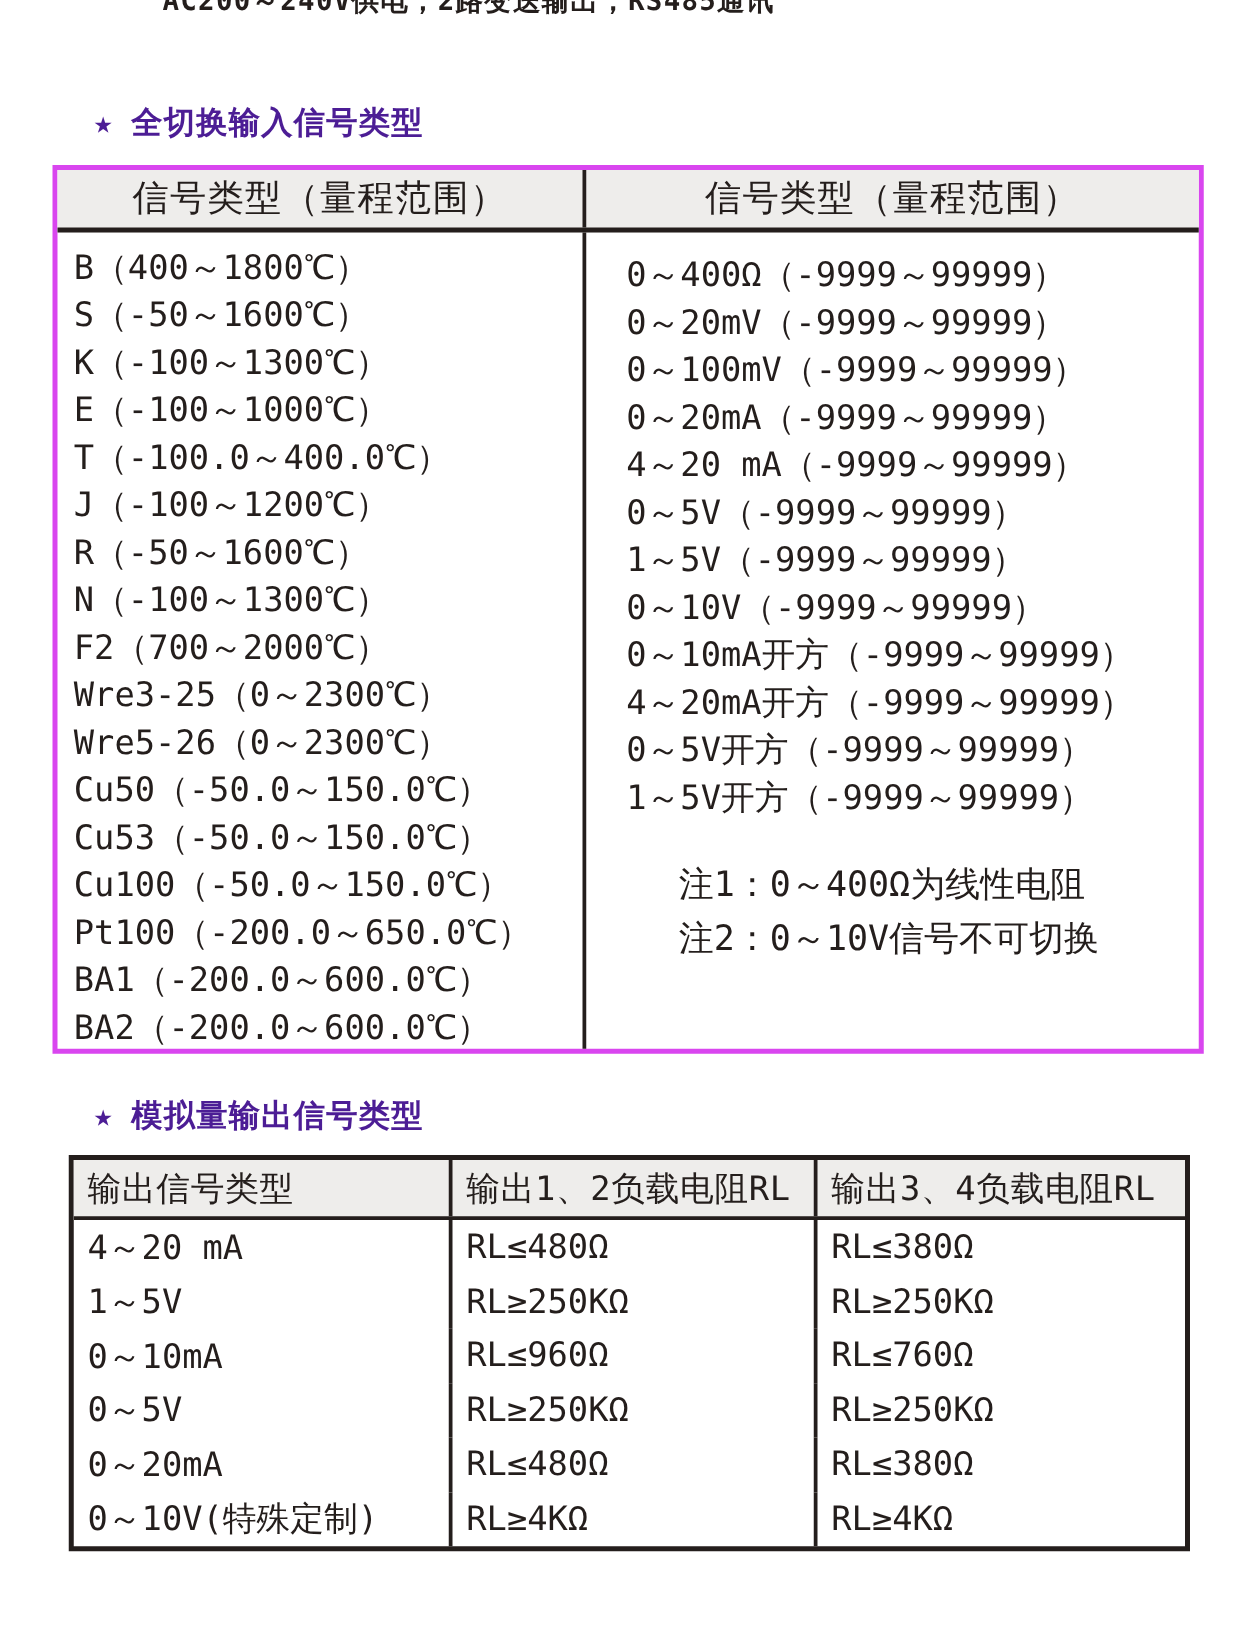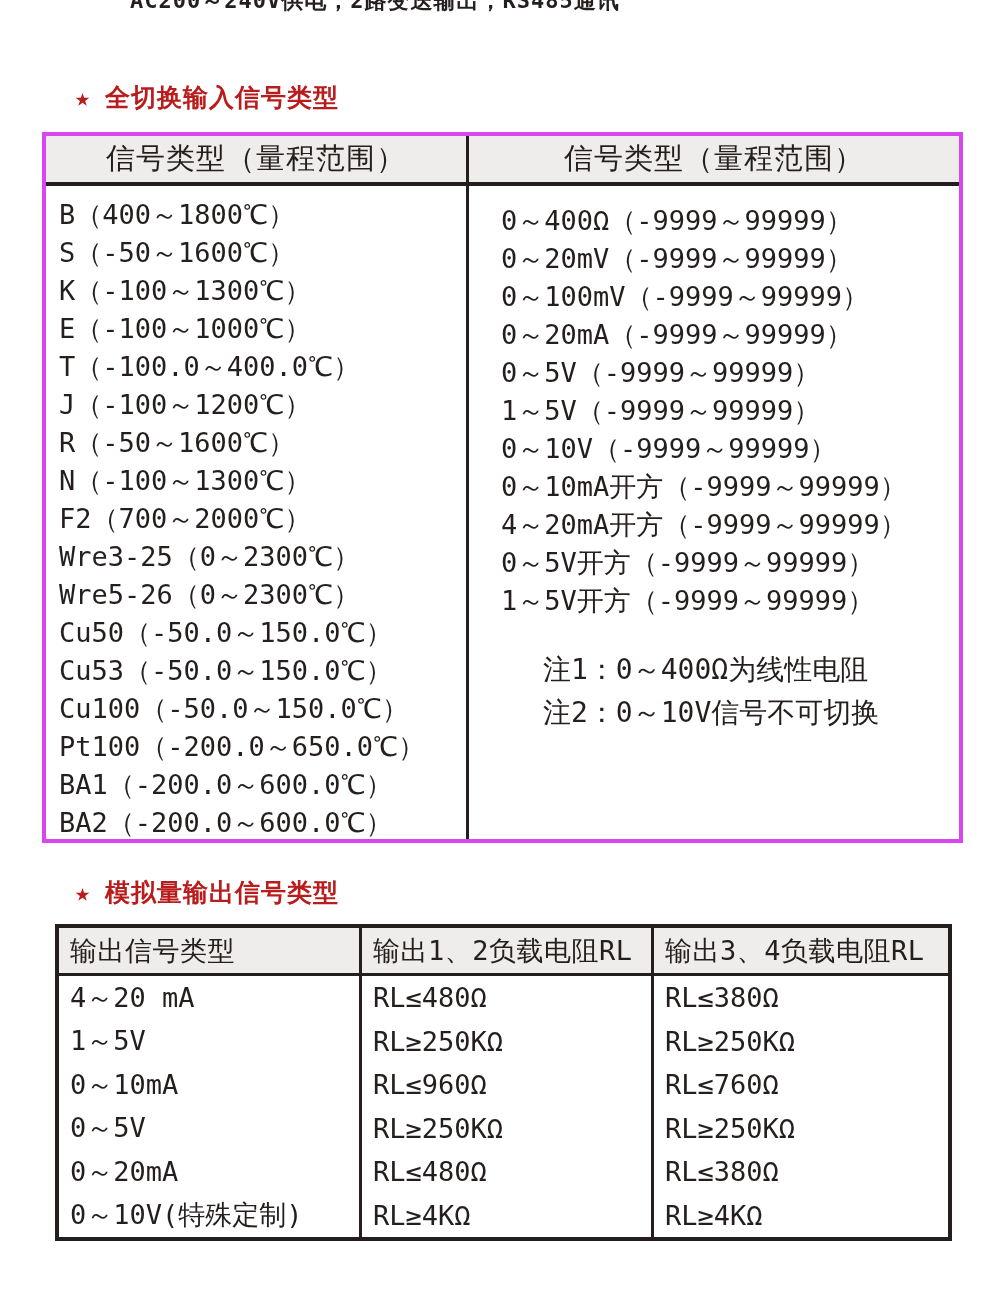--- a/index.html
+++ b/index.html
@@ -15,21 +15,21 @@
   .clipped-top{
     position:absolute;left:130px;top:0;width:720px;height:13px;
     overflow:hidden;
   }
   .clipped-top .inner{
     margin-top:-14px;
     font-size:22px;font-weight:bold;letter-spacing:1px;white-space:nowrap;
   }
   .sec-title{
     position:absolute;left:75px;
-    font-size:25px;font-weight:bold;color:#b91c1c;
+    font-size:25px;font-weight:bold;color:#4c1d95;
     letter-spacing:1px;white-space:nowrap;
   }
   .sec-title .star{margin-right:14px;}
   .sec-title-1{top:81px;}
   .sec-title-2{top:876px;}
 
   
   .table1{
     position:absolute;left:42px;top:132px;width:921px;height:711px;
     border:4px solid #d946ef;box-sizing:border-box;
@@ -150,20 +150,21 @@
 
             <div class="line">0～400Ω（-9999～99999）</div>
 
             <div class="line">0～20mV（-9999～99999）</div>
 
             <div class="line">0～100mV（-9999～99999）</div>
 
             <div class="line">0～20mA（-9999～99999）</div>
 
 
+            <div class="line">4～20 mA（-9999～99999）</div>
 
             <div class="line">0～5V（-9999～99999）</div>
 
             <div class="line">1～5V（-9999～99999）</div>
 
             <div class="line">0～10V（-9999～99999）</div>
 
             <div class="line">0～10mA开方（-9999～99999）</div>
 
             <div class="line">4～20mA开方（-9999～99999）</div>

